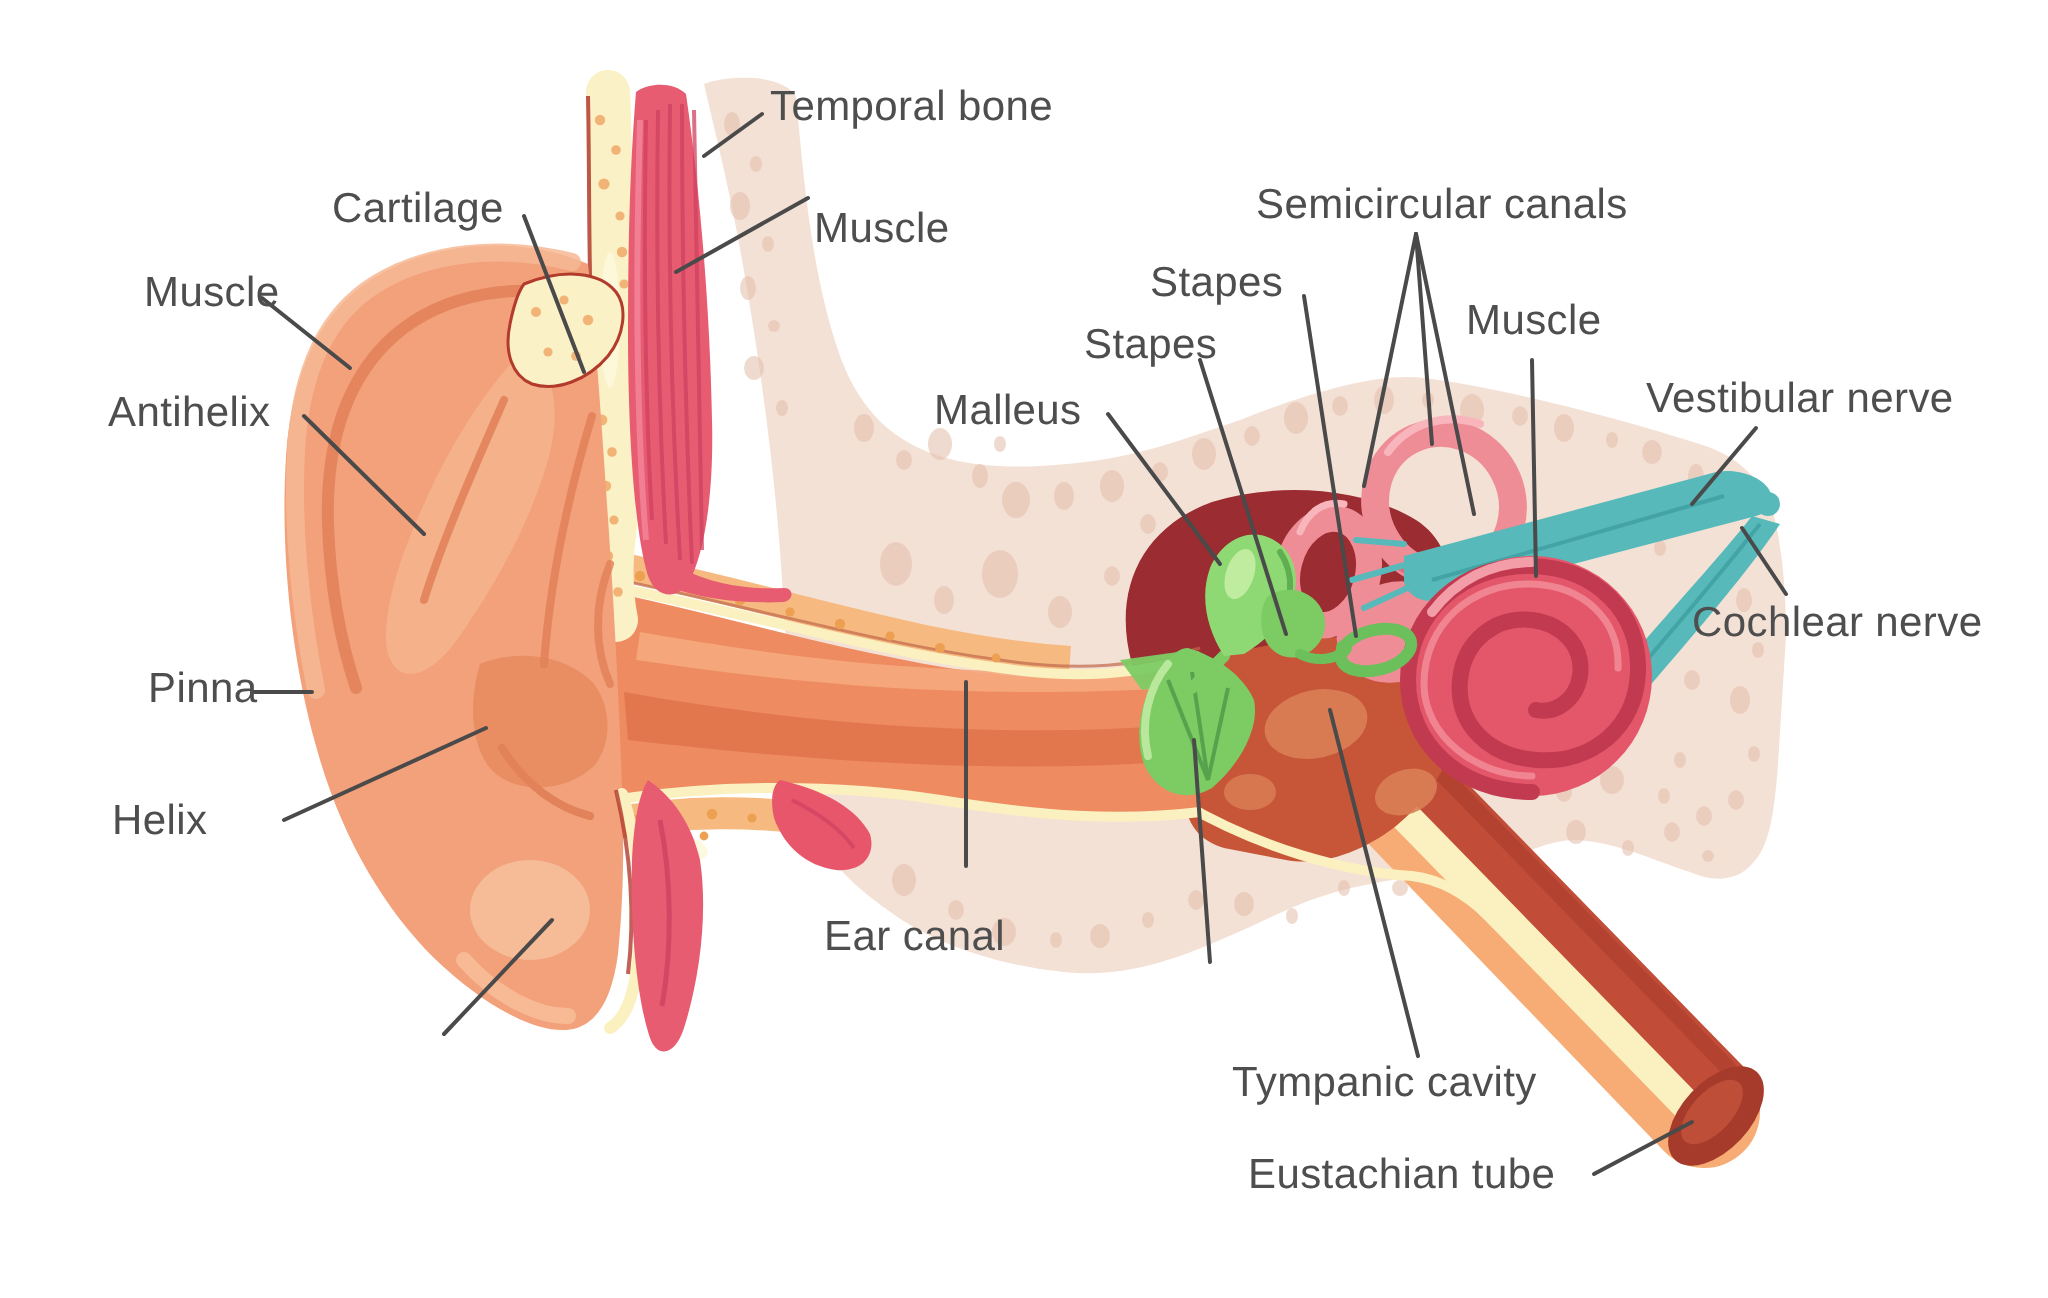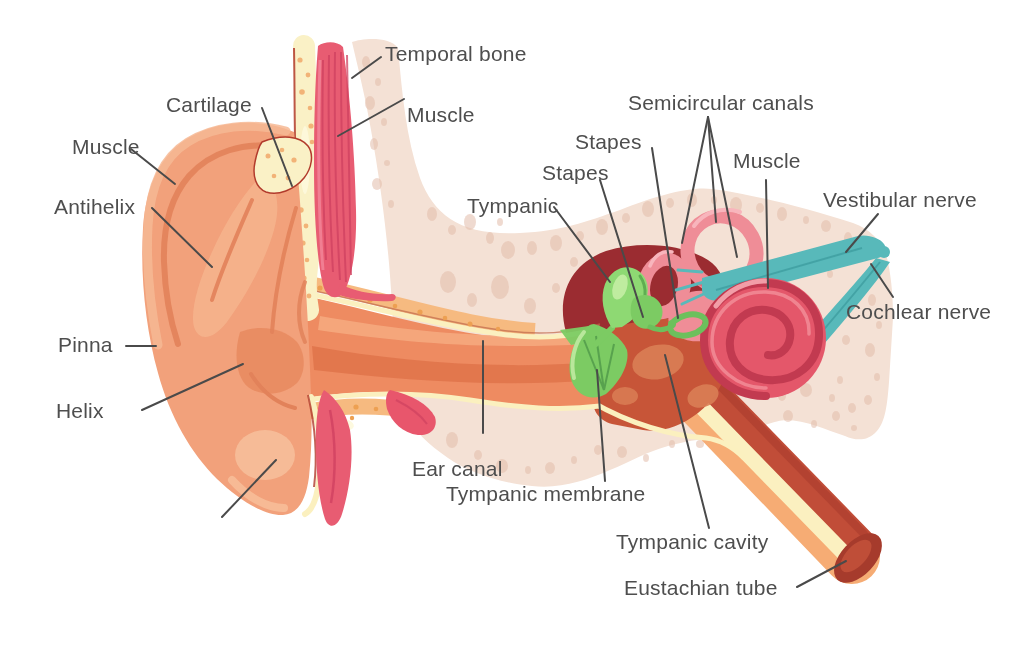--- a/index.html
+++ b/index.html
@@ -321,22 +321,21 @@
 
   <div class="lbl" style="left:385px;top:43px">Temporal bone</div>
   <div class="lbl" style="left:407px;top:104px">Muscle</div>
   <div class="lbl" style="left:166px;top:94px">Cartilage</div>
   <div class="lbl" style="left:72px;top:136px">Muscle</div>
   <div class="lbl" style="left:54px;top:196px">Antihelix</div>
   <div class="lbl" style="left:628px;top:92px">Semicircular canals</div>
   <div class="lbl" style="left:575px;top:131px">Stapes</div>
   <div class="lbl" style="left:542px;top:162px">Stapes</div>
   <div class="lbl" style="left:733px;top:150px">Muscle</div>
-  <div class="lbl" style="left:467px;top:195px">Tympanic</div>
+  <div class="lbl" style="left:467px;top:195px">Malleus</div>
   <div class="lbl" style="left:846px;top:301px">Cochlear nerve</div>
   <div class="lbl" style="left:823px;top:189px">Vestibular nerve</div>
-  <div class="lbl" style="left:58px;top:334px">Pinna</div>
+  <div class="lbl" style="left:74px;top:334px">Pinna</div>
   <div class="lbl" style="left:56px;top:400px">Helix</div>
   <div class="lbl" style="left:412px;top:458px">Ear canal</div>
-  <div class="lbl" style="left:446px;top:483px">Tympanic membrane</div>
   <div class="lbl" style="left:616px;top:531px">Tympanic cavity</div>
   <div class="lbl" style="left:624px;top:577px">Eustachian tube</div>
 </div>
 
 </body></html>

